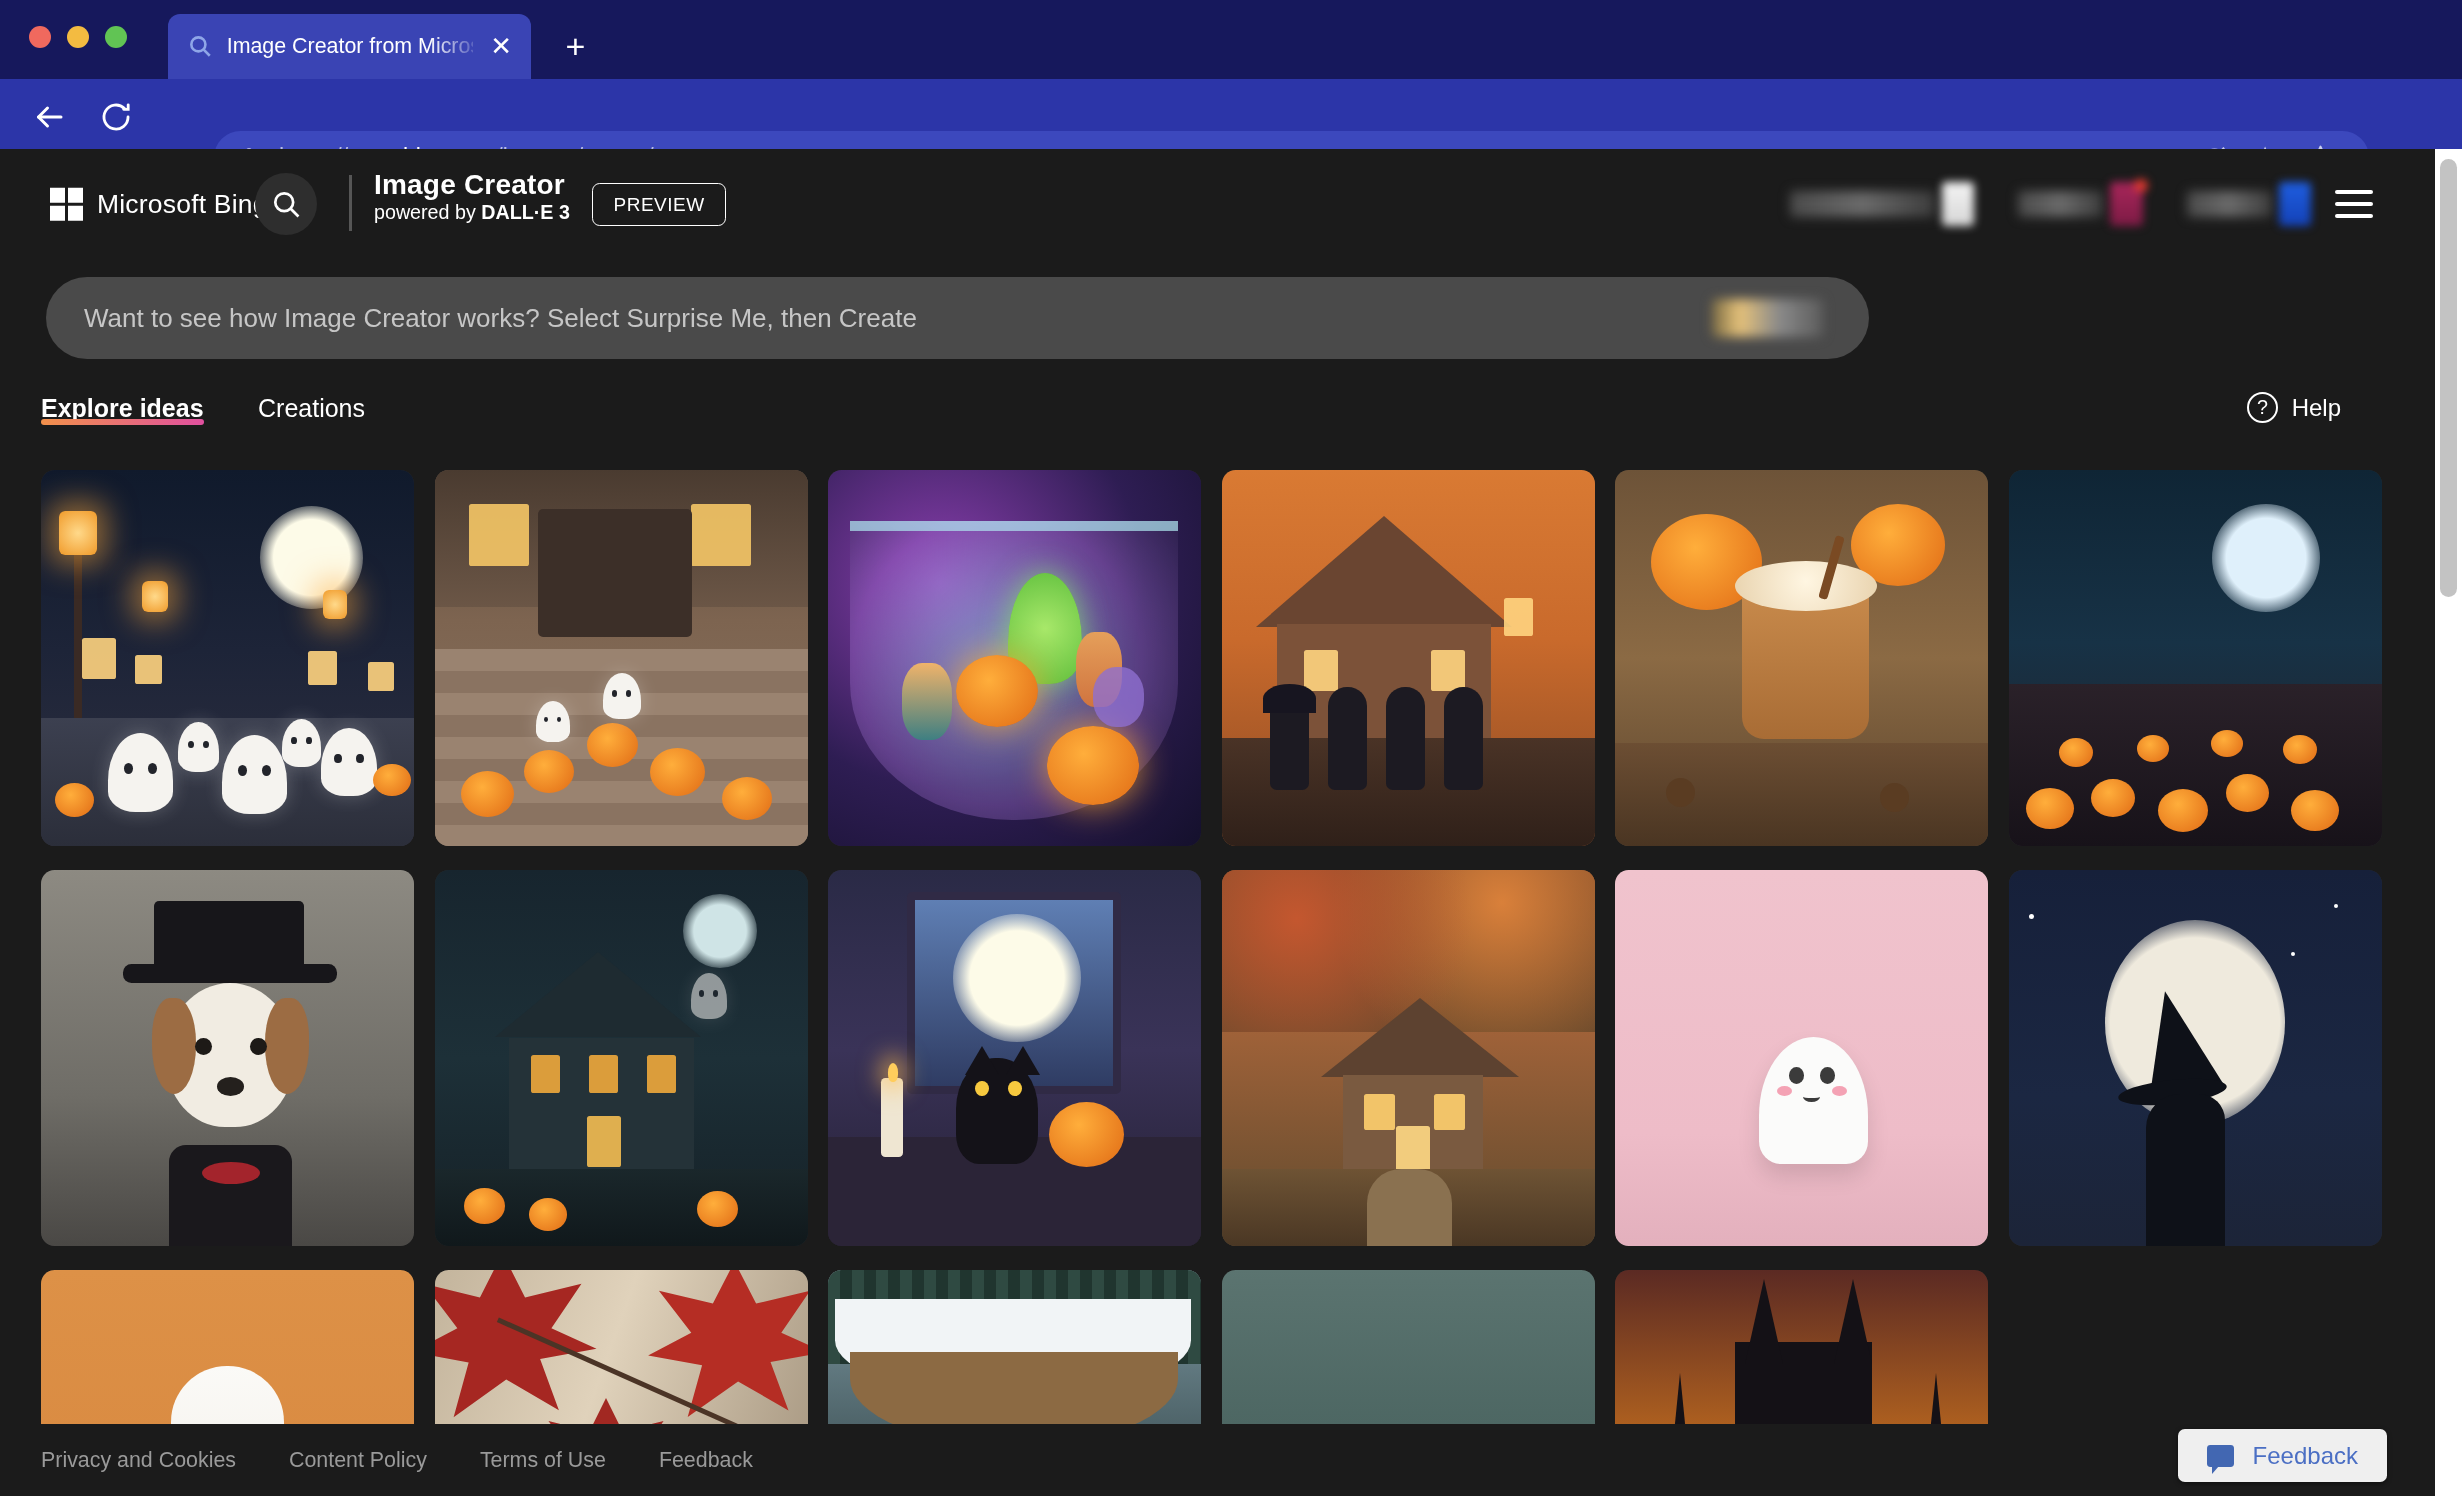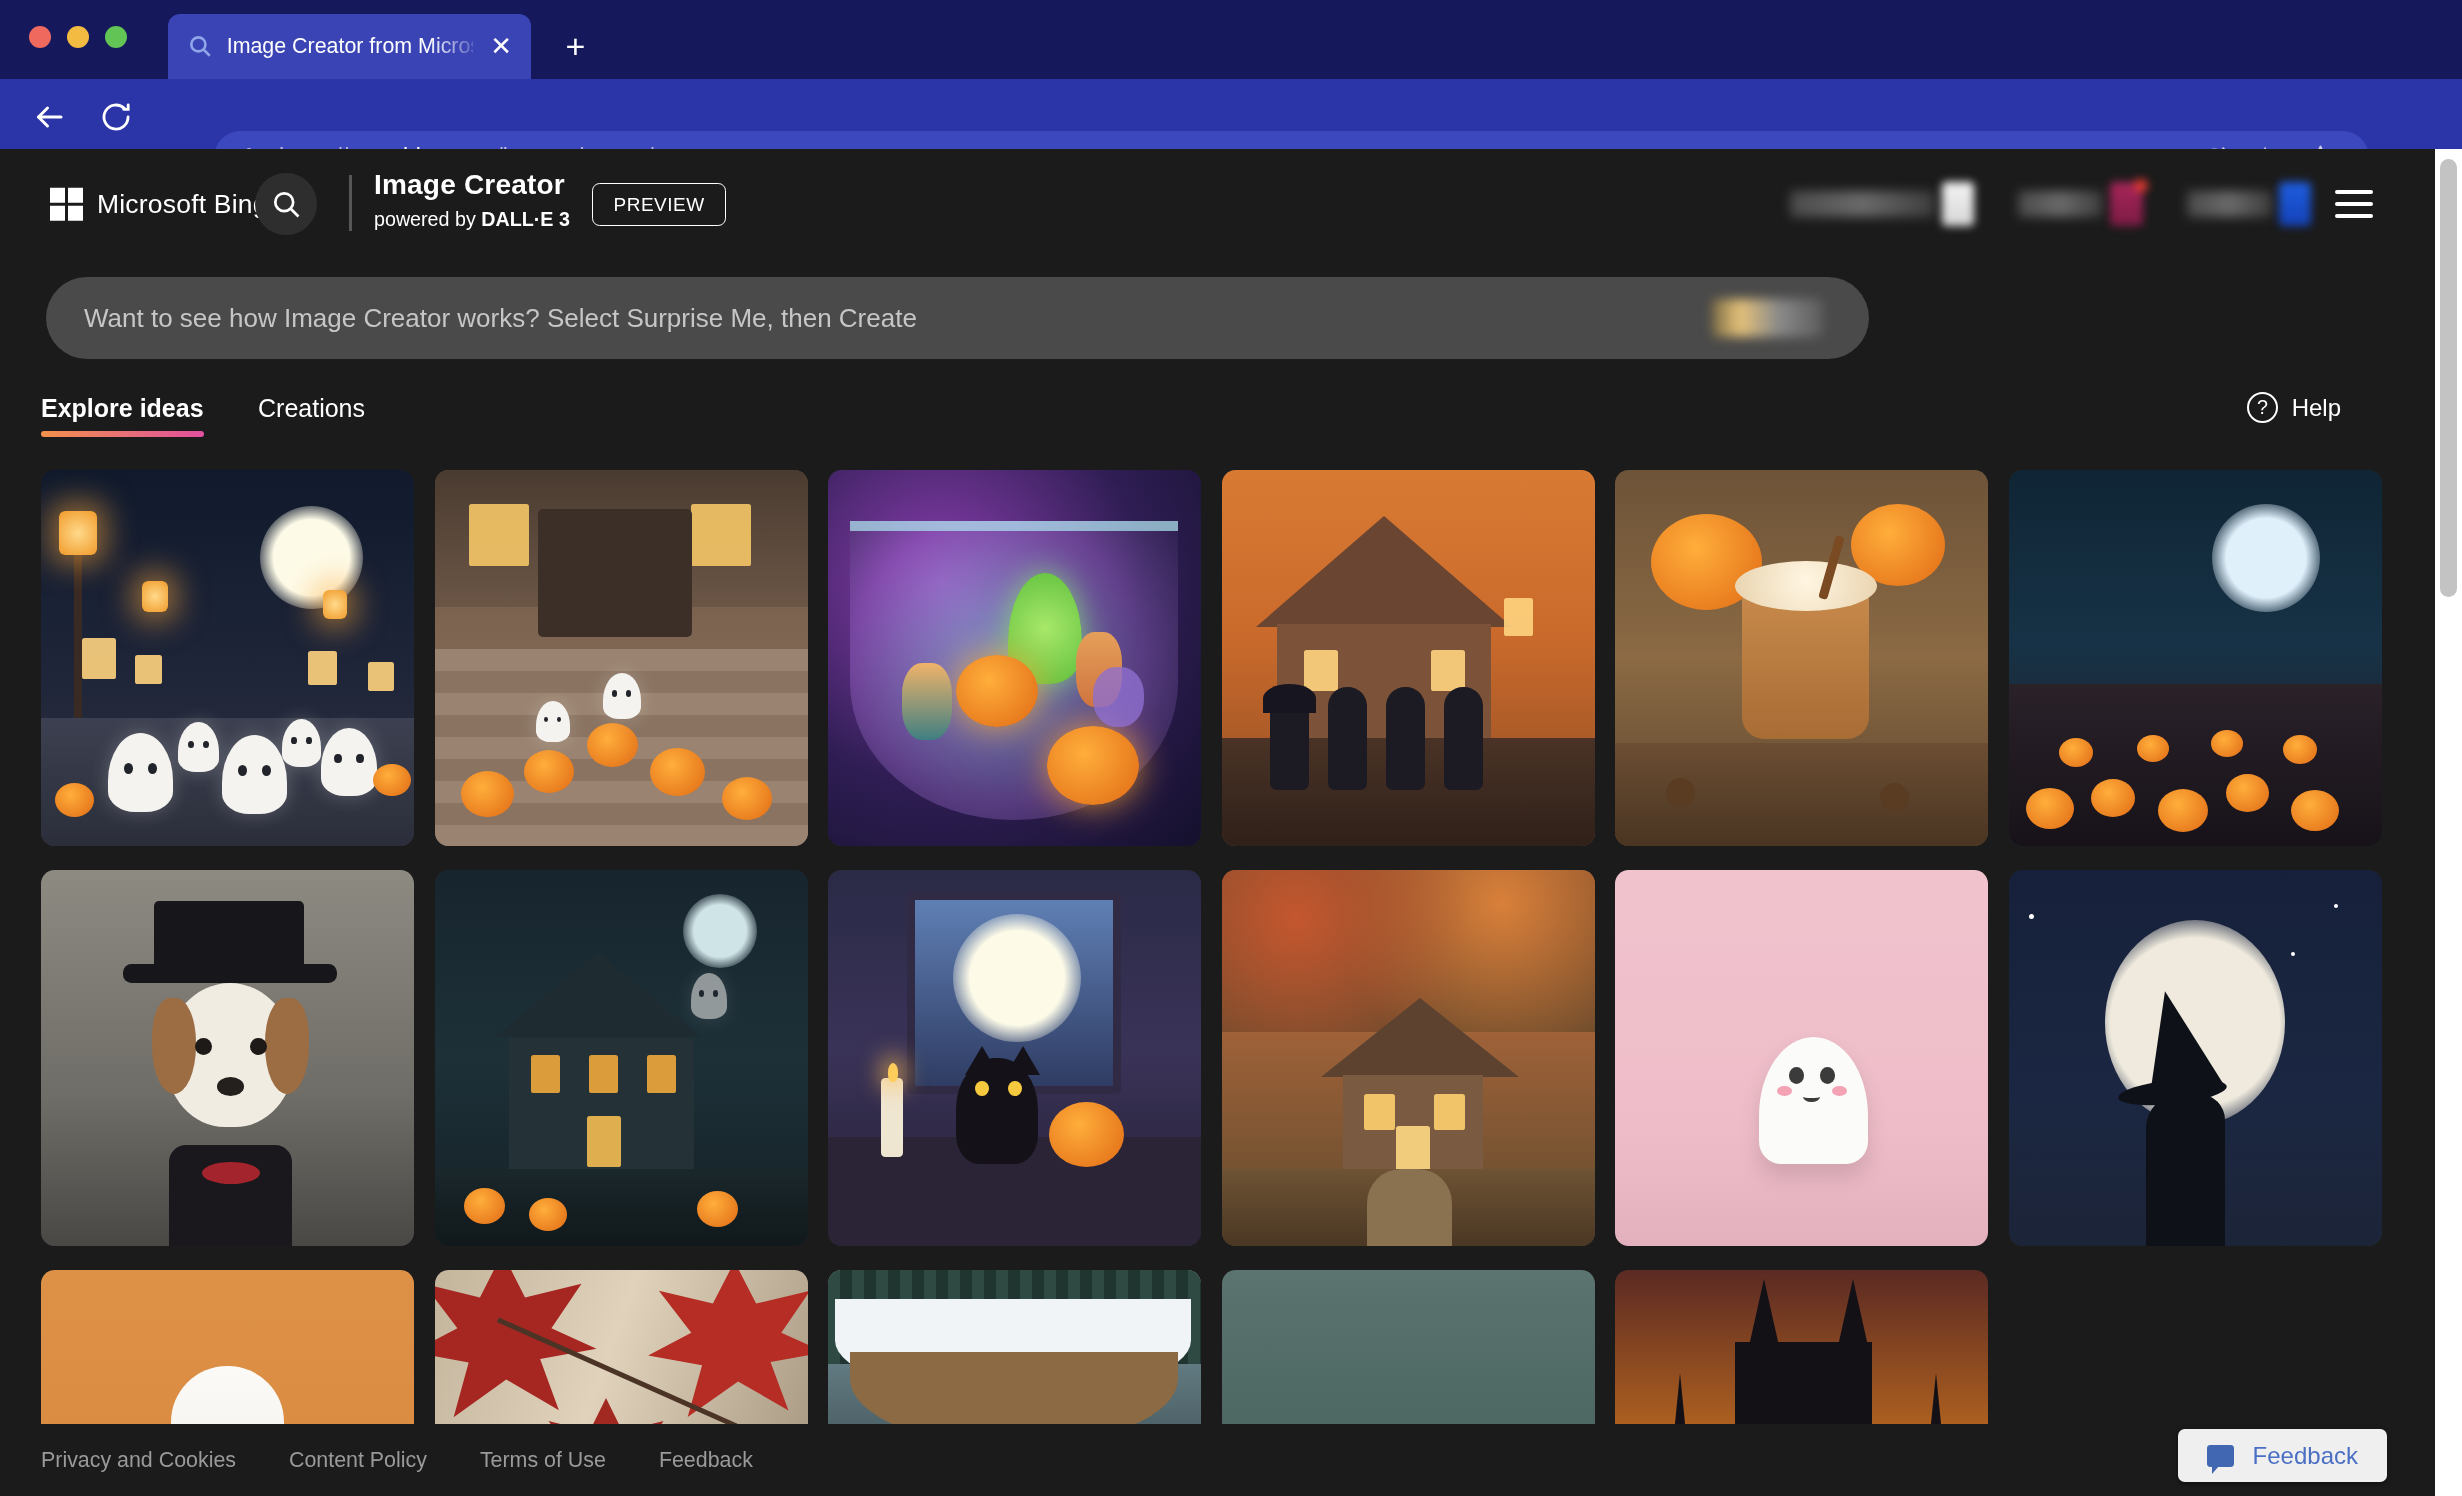--- a/index.html
+++ b/index.html
@@ -124,21 +124,21 @@
   .search-circle {
     position:absolute; left:255px; top:55px; transform:translateY(-50%);
     width:62px; height:62px; border-radius:50%; background:#2e2e2e;
     display:flex; align-items:center; justify-content:center; color:#fff;
   }
   .hdr-div {
     position:absolute; left:349px; top:26px; width:2.6px; height:56px; background:#565656;
   }
   .ic-title-wrap { position:absolute; left:374px; top:20.5px; }
   .ic-title { color:#fff; font-size:28px; font-weight:bold; line-height:1.05; letter-spacing:0.2px; }
-  .ic-sub { color:#fff; font-size:19.7px; margin-top:9px; }
+  .ic-sub { color:#fff; font-size:19.7px; margin-top:2px; }
   .ic-sub b { font-weight:bold; }
   .preview-badge {
     position:absolute; left:592px; top:34px; height:43px; padding:0 20.5px;
     border:1.7px solid #ffffff; border-radius:7.7px;
     display:flex; align-items:center; color:#fff; font-size:19px; letter-spacing:0.5px;
   }
 
   .hdr-right {
     position:absolute; right:62px; top:55px; transform:translateY(-50%);
     display:flex; align-items:center; gap:0;
@@ -179,21 +179,21 @@
   .btn-surprise {
     position:absolute; left:2161px; top:1.7px; width:241px; height:79px;
     border:2.6px solid #e8549f; border-radius:39px; background:transparent;
     display:flex; align-items:center; justify-content:center;
     color:#fff; font-size:26px; font-weight:bold;
   }
 
   
   .tabs-row { position:absolute; left:0; top:245px; width:2435px; height:62px; }
   .tab-item {
-    position:absolute; top:0; color:#fff; font-size:25px; padding-bottom:14px;
+    position:absolute; top:0; color:#fff; font-size:25px; padding-bottom:2px;
   }
   .tab-item.active { font-weight:bold; }
   .tab-underline {
     position:absolute; left:0; bottom:0; height:6px; width:100%;
     background:linear-gradient(90deg,#f2914b 0%,#e0509f 100%); border-radius:3.4px;
   }
   .tab-explore { left:41px; }
   .tab-creations{ left:258px; }
   .help-link {
     position:absolute; right:94px; top:-1.7px;

